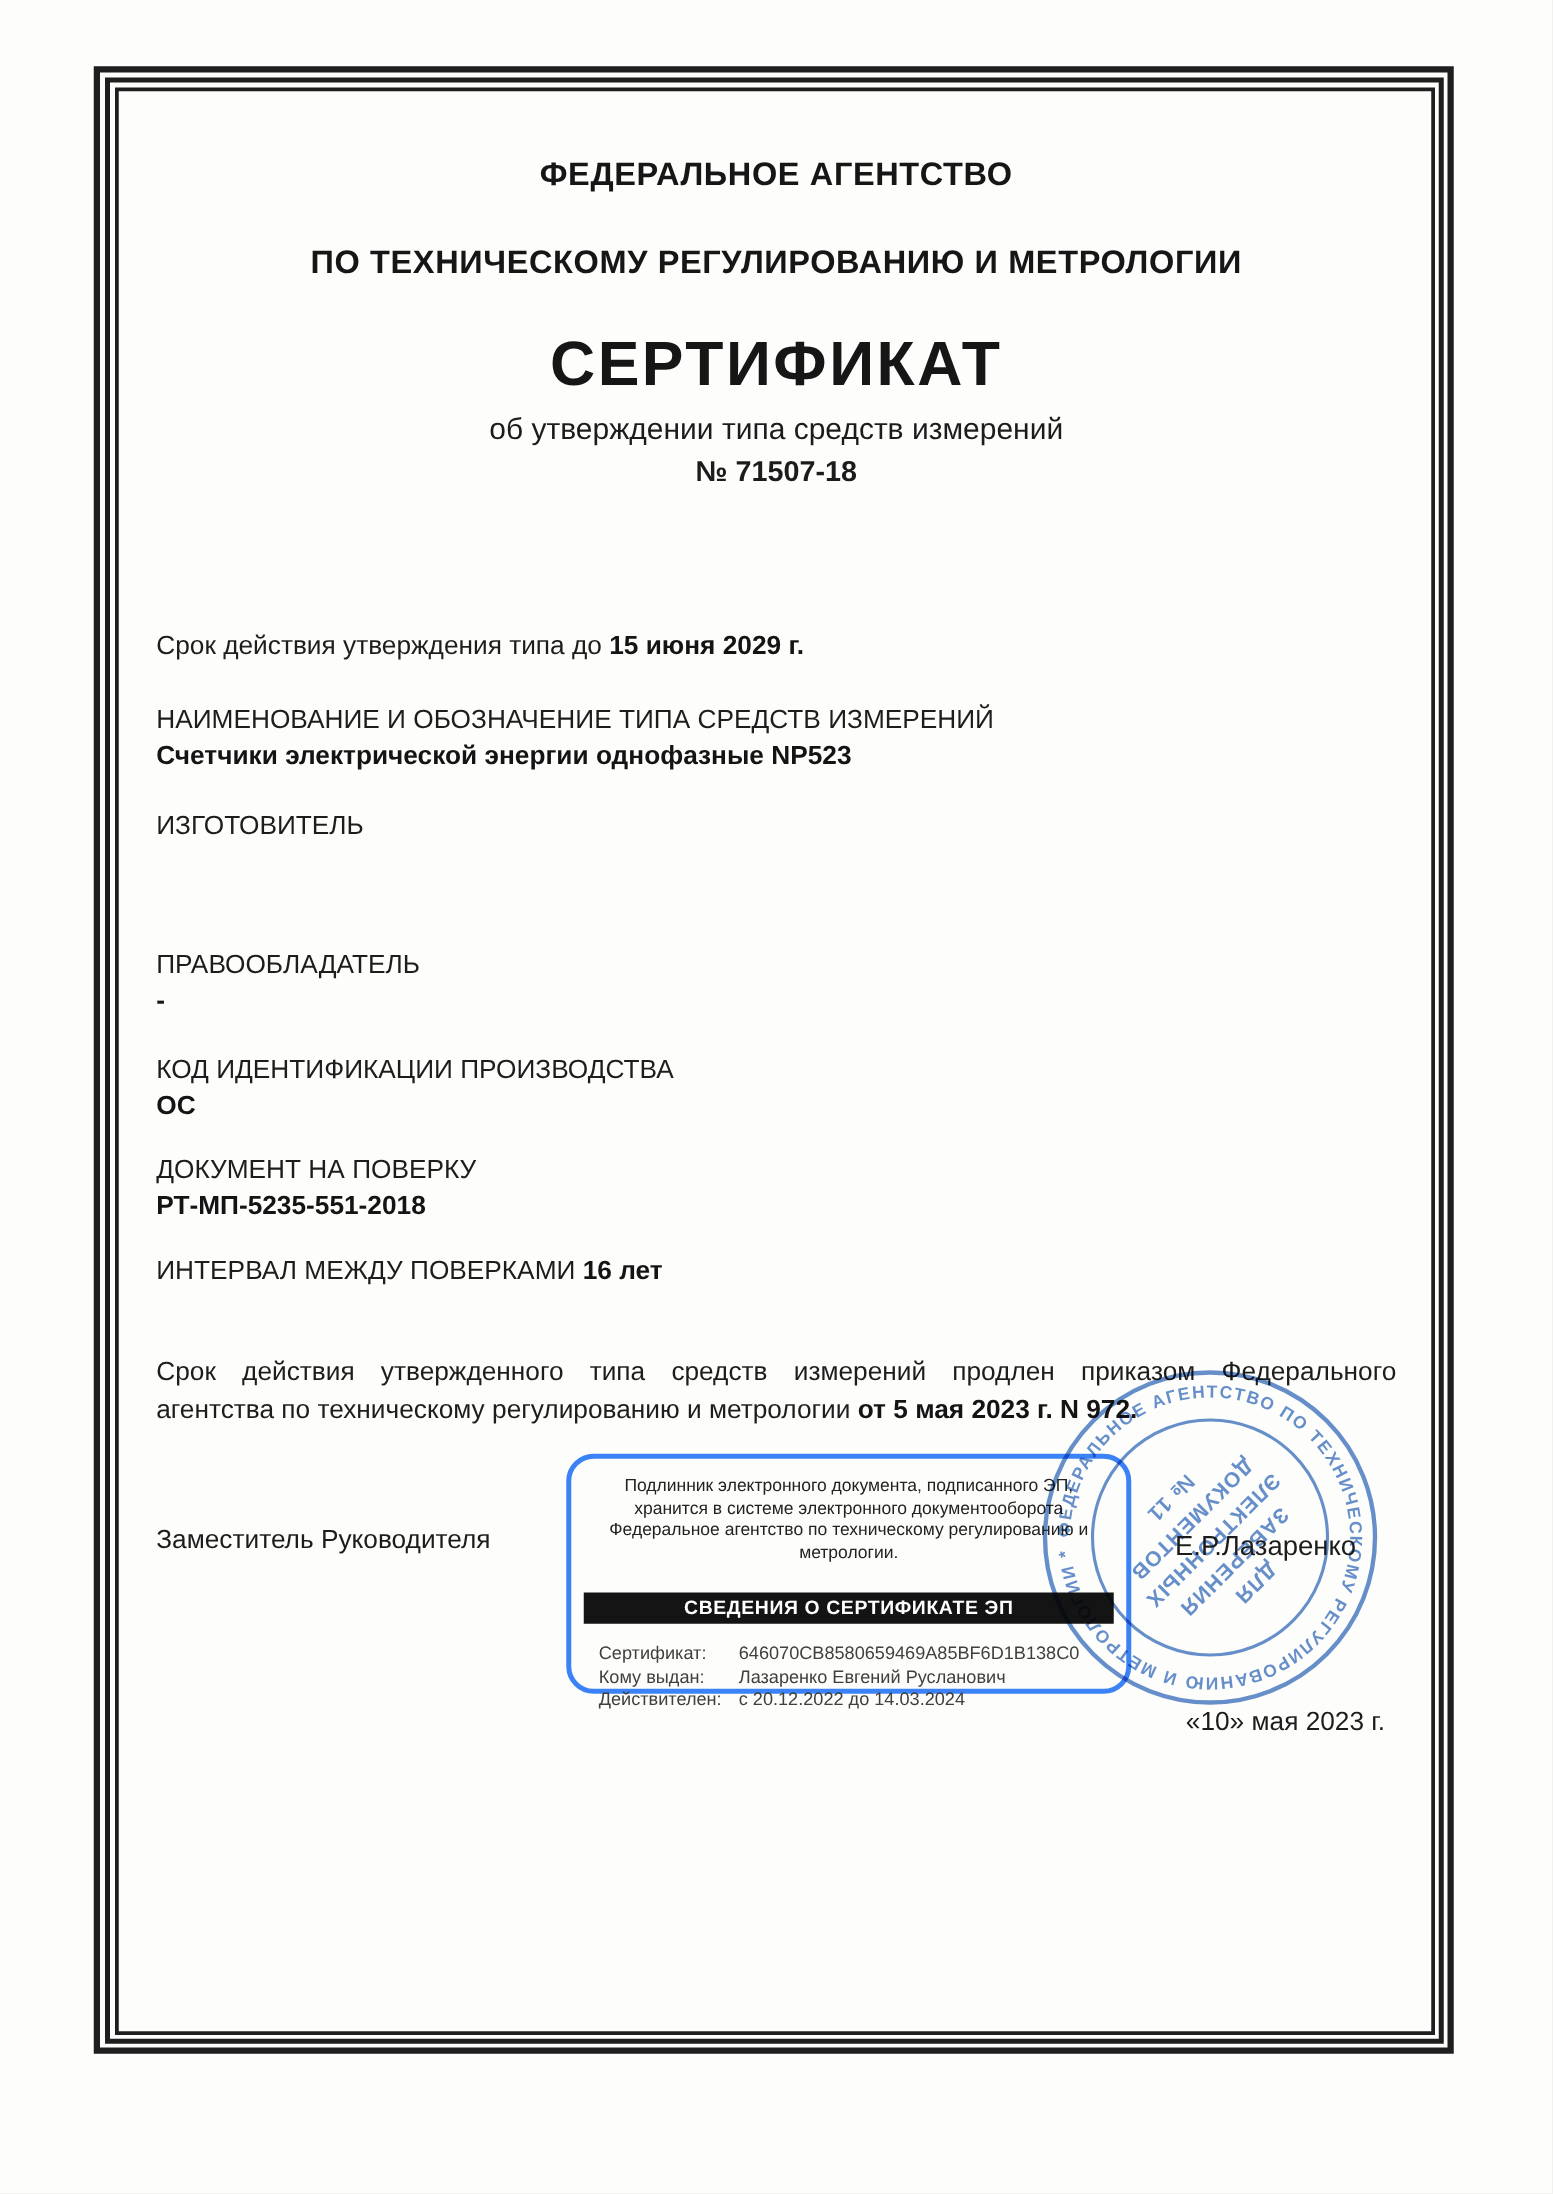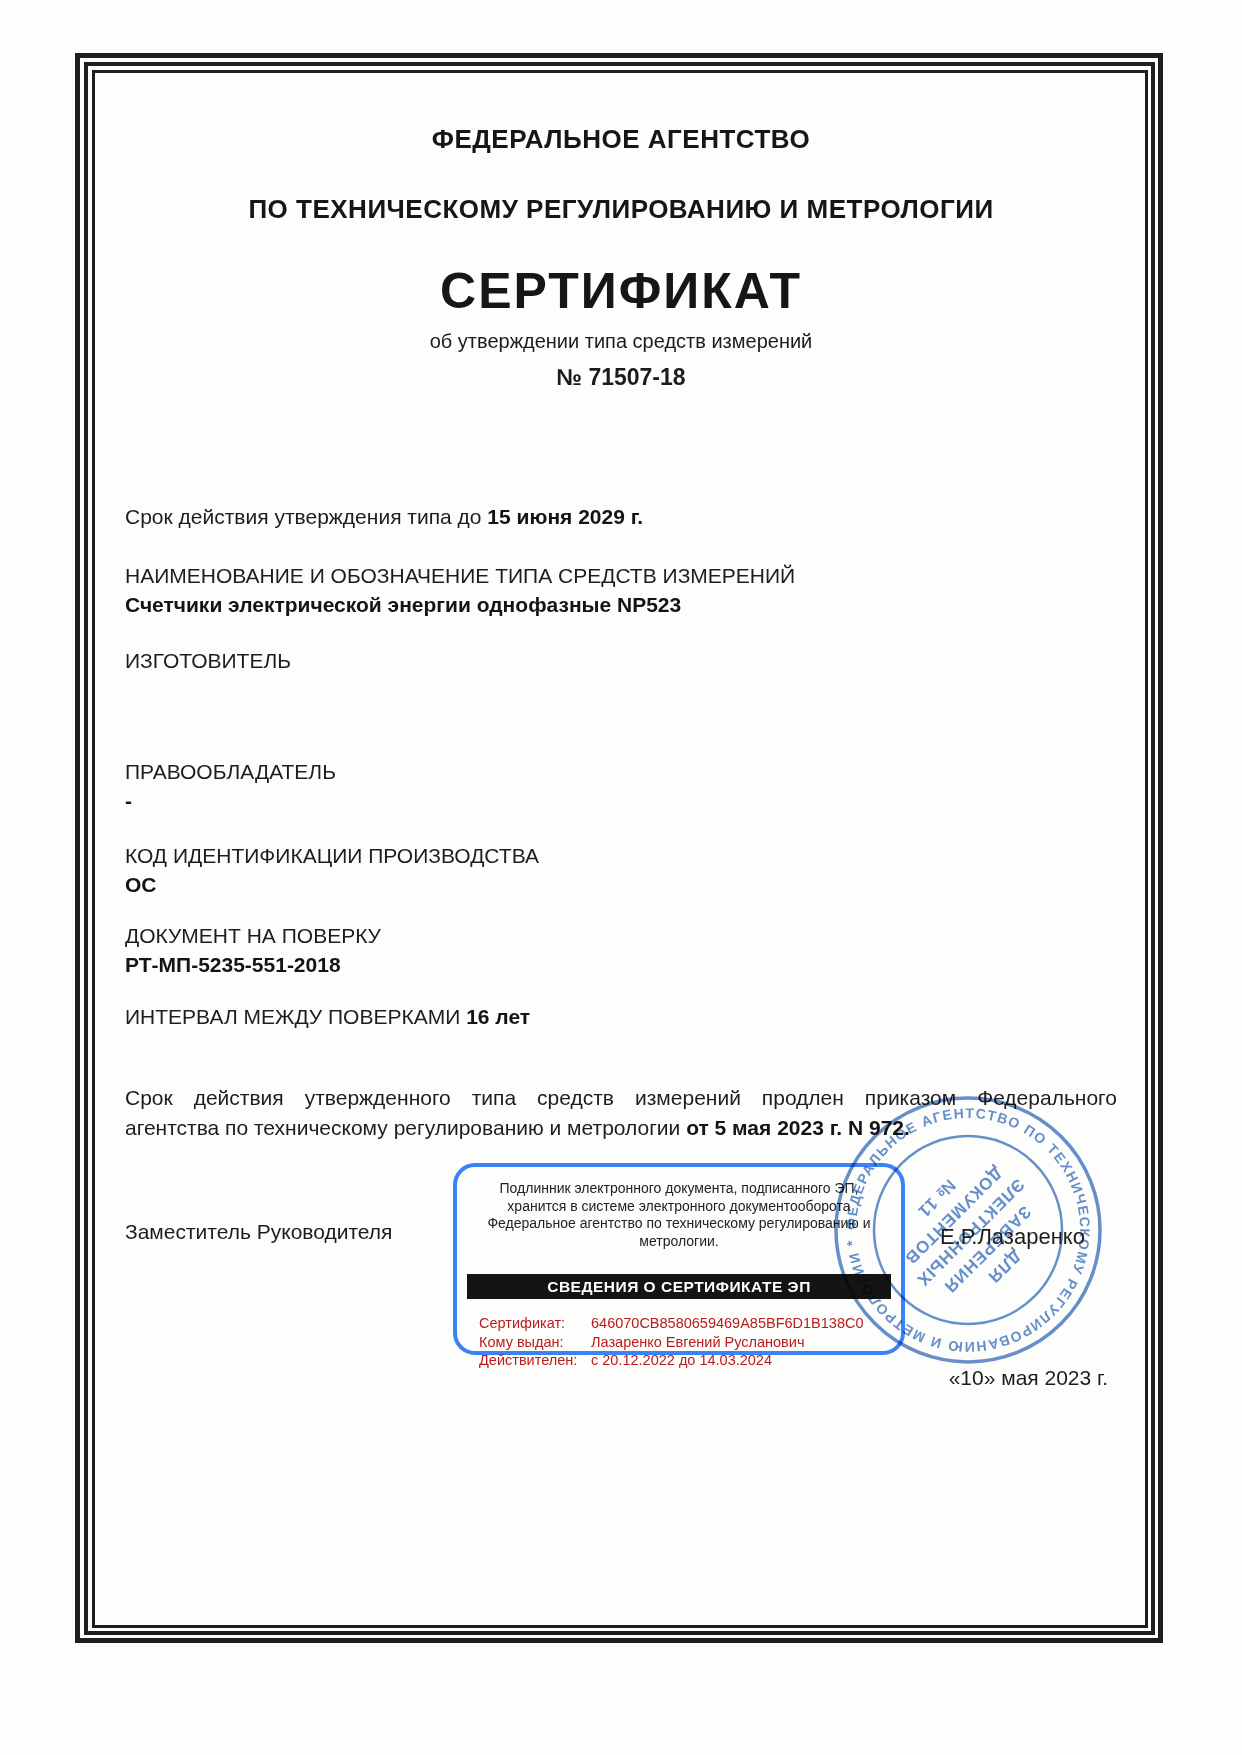--- a/index.html
+++ b/index.html
@@ -22,21 +22,21 @@
   .agency{
     position:absolute;left:0;width:100%;
     font-size:26px;font-weight:bold;letter-spacing:.5px;color:#161616;
   }
   .agency1{top:124px;}
   .agency2{top:158px;margin-top:36px;}
   .cert-title{
     position:absolute;left:0;width:100%;top:262px;
     font-size:50px;font-weight:bold;letter-spacing:2px;color:#161616;
   }
-  .cert-sub{position:absolute;left:0;width:100%;top:330px;font-size:20px;color:#1c1c1c;}
+  .cert-sub{position:absolute;left:0;width:100%;top:330px;font-size:24px;color:#1c1c1c;}
   .cert-num{position:absolute;left:0;width:100%;top:364px;font-size:23px;font-weight:bold;}
 
   .block{
     position:absolute;left:125px;width:992px;
     font-size:21px;line-height:29px;color:#1d1d1d;
   }
   .bold{font-weight:bold;color:#141414;}
   .b-validity{top:502px;}
   .b-name{top:561px;}
   .b-maker{top:646px;}
@@ -59,21 +59,21 @@
   }
   .esign-intro{
     padding-top:13px;text-align:center;
     font-size:14px;line-height:17.5px;color:#222;
   }
   .esign-bar{
     margin:24px 10px 0 10px;height:25px;background:#141414;
     color:#fff;font-size:15.5px;font-weight:bold;
     text-align:center;line-height:25px;letter-spacing:.5px;
   }
-  .esign-rows{margin:15px 0 0 22px;font-size:14.5px;line-height:18.5px;color:#b91c1c;}
+  .esign-rows{margin:15px 0 0 22px;font-size:14.5px;line-height:18.5px;color:#404040;}
   .esign-row{display:flex;}
   .esign-row .lbl{width:112px;flex:none;}
 
   
   .stamp{
     position:absolute;left:818px;top:1080px;width:300px;height:300px;
     z-index:4;opacity:.85;mix-blend-mode:multiply;pointer-events:none;
   }
   .stamp text{fill:#4c7dc6;}
   .stamp .ring{font-size:14px;font-weight:bold;letter-spacing:1.4px;font-family:"Liberation Sans",sans-serif;}

